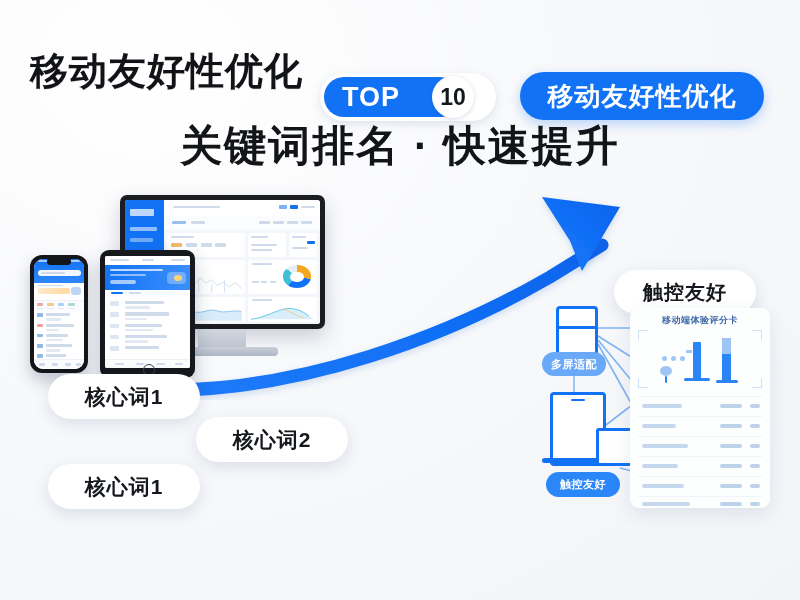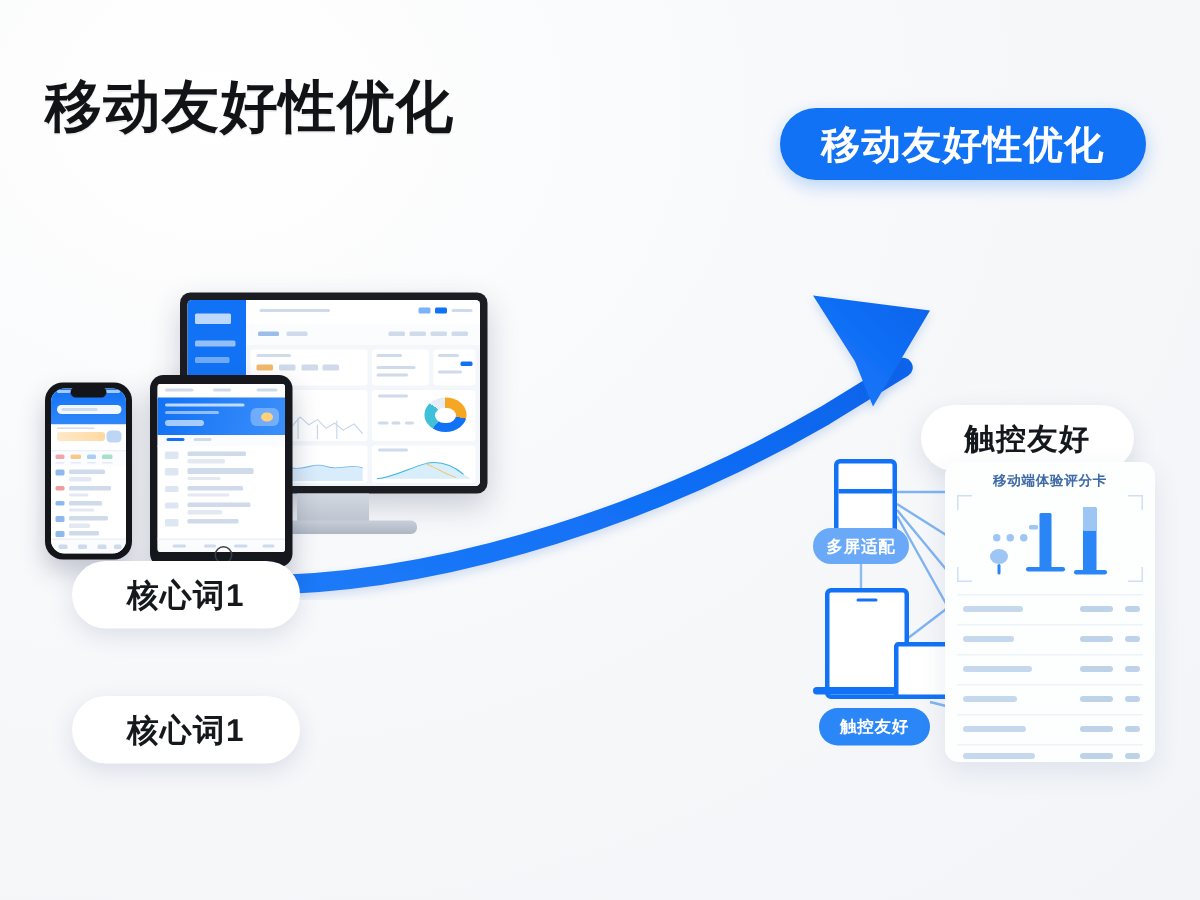--- a/index.html
+++ b/index.html
@@ -135,26 +135,35 @@
   }
 </style>
 </head>
 <body>
 
 <div class="stage">
 
   <div class="hdr-top">
     <div class="kicker">移动友好性优化</div>
 
+    <div class="topbadge">
+      <div class="pillblue">
+        <span>TOP</span>
+      </div>
+      <div class="circ">
+        <span>10</span>
+      </div>
+    </div>
 
     <div class="tagpill">
       <span>移动友好性优化</span>
     </div>
   </div>
 
+  <div class="maintitle">关键词排名 · 快速提升</div>
 
   <div class="arrowwrap">
     <svg width="560" height="215" viewBox="0 0 560 215">
       <defs>
         <linearGradient id="agr" x1="0" y1="1" x2="1" y2="0">
           <stop offset="0%" stop-color="#1e7bf8"></stop>
           <stop offset="55%" stop-color="#0f6ef5"></stop>
           <stop offset="100%" stop-color="#0a63ea"></stop>
         </linearGradient>
         <filter id="ash" x="-20%" y="-20%" width="150%" height="150%">
@@ -343,20 +352,21 @@
           <div class="ln" style="left:10%;top:28%;width:12%;height:36%;"></div>
           <div class="ln" style="left:36%;top:28%;width:12%;height:36%;"></div>
           <div class="ln" style="left:62%;top:28%;width:12%;height:36%;"></div>
           <div class="ln" style="left:84%;top:28%;width:10%;height:36%;"></div>
         </div>
       </div>
     </div>
   </div>
 
   <div class="kw kw1">核心词1</div>
+  <div class="kw kw2">核心词2</div>
   <div class="kw kw3">核心词1</div>
   <div class="kw kw5">触控友好</div>
 
   <div class="diagram">
 
     <svg style="position:absolute;left:0;top:0;width:235px;height:215px;">
       <g stroke="#7fb4f2" stroke-width="1.6" fill="none">
         <line x1="58" y1="28" x2="96" y2="28"></line>
         <line x1="58" y1="36" x2="96" y2="60"></line>
         <line x1="58" y1="40" x2="96" y2="86"></line>

